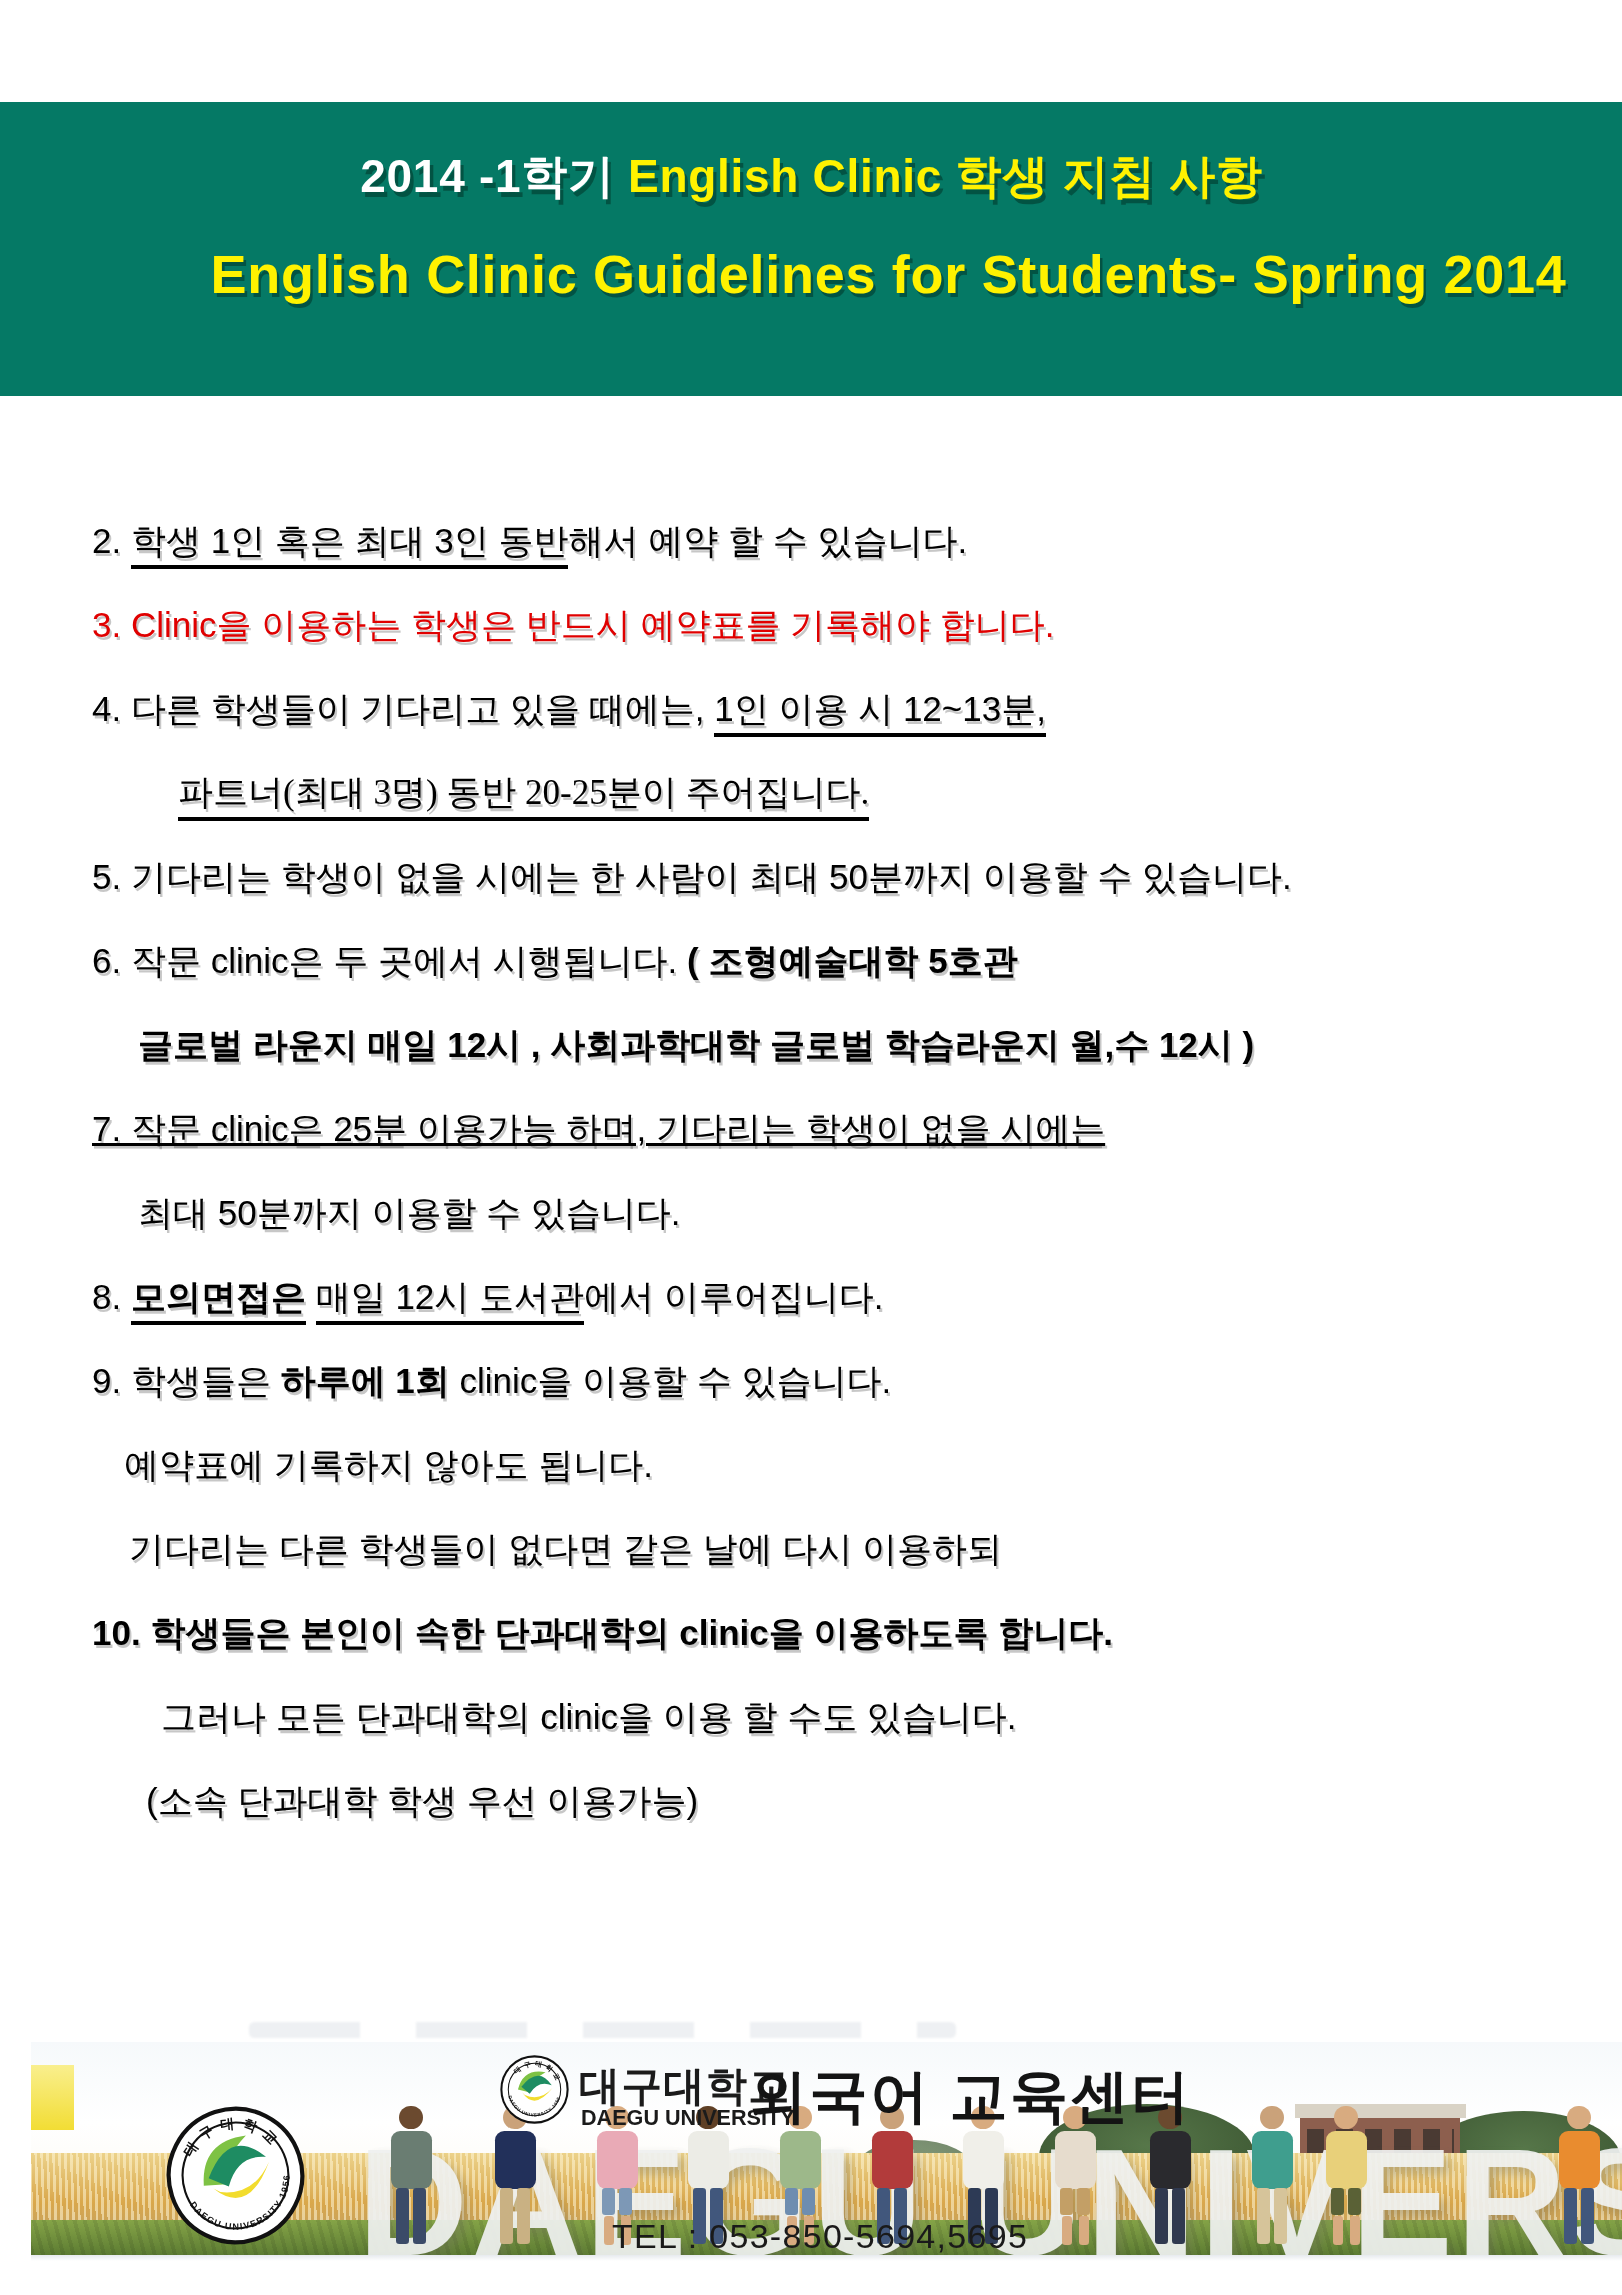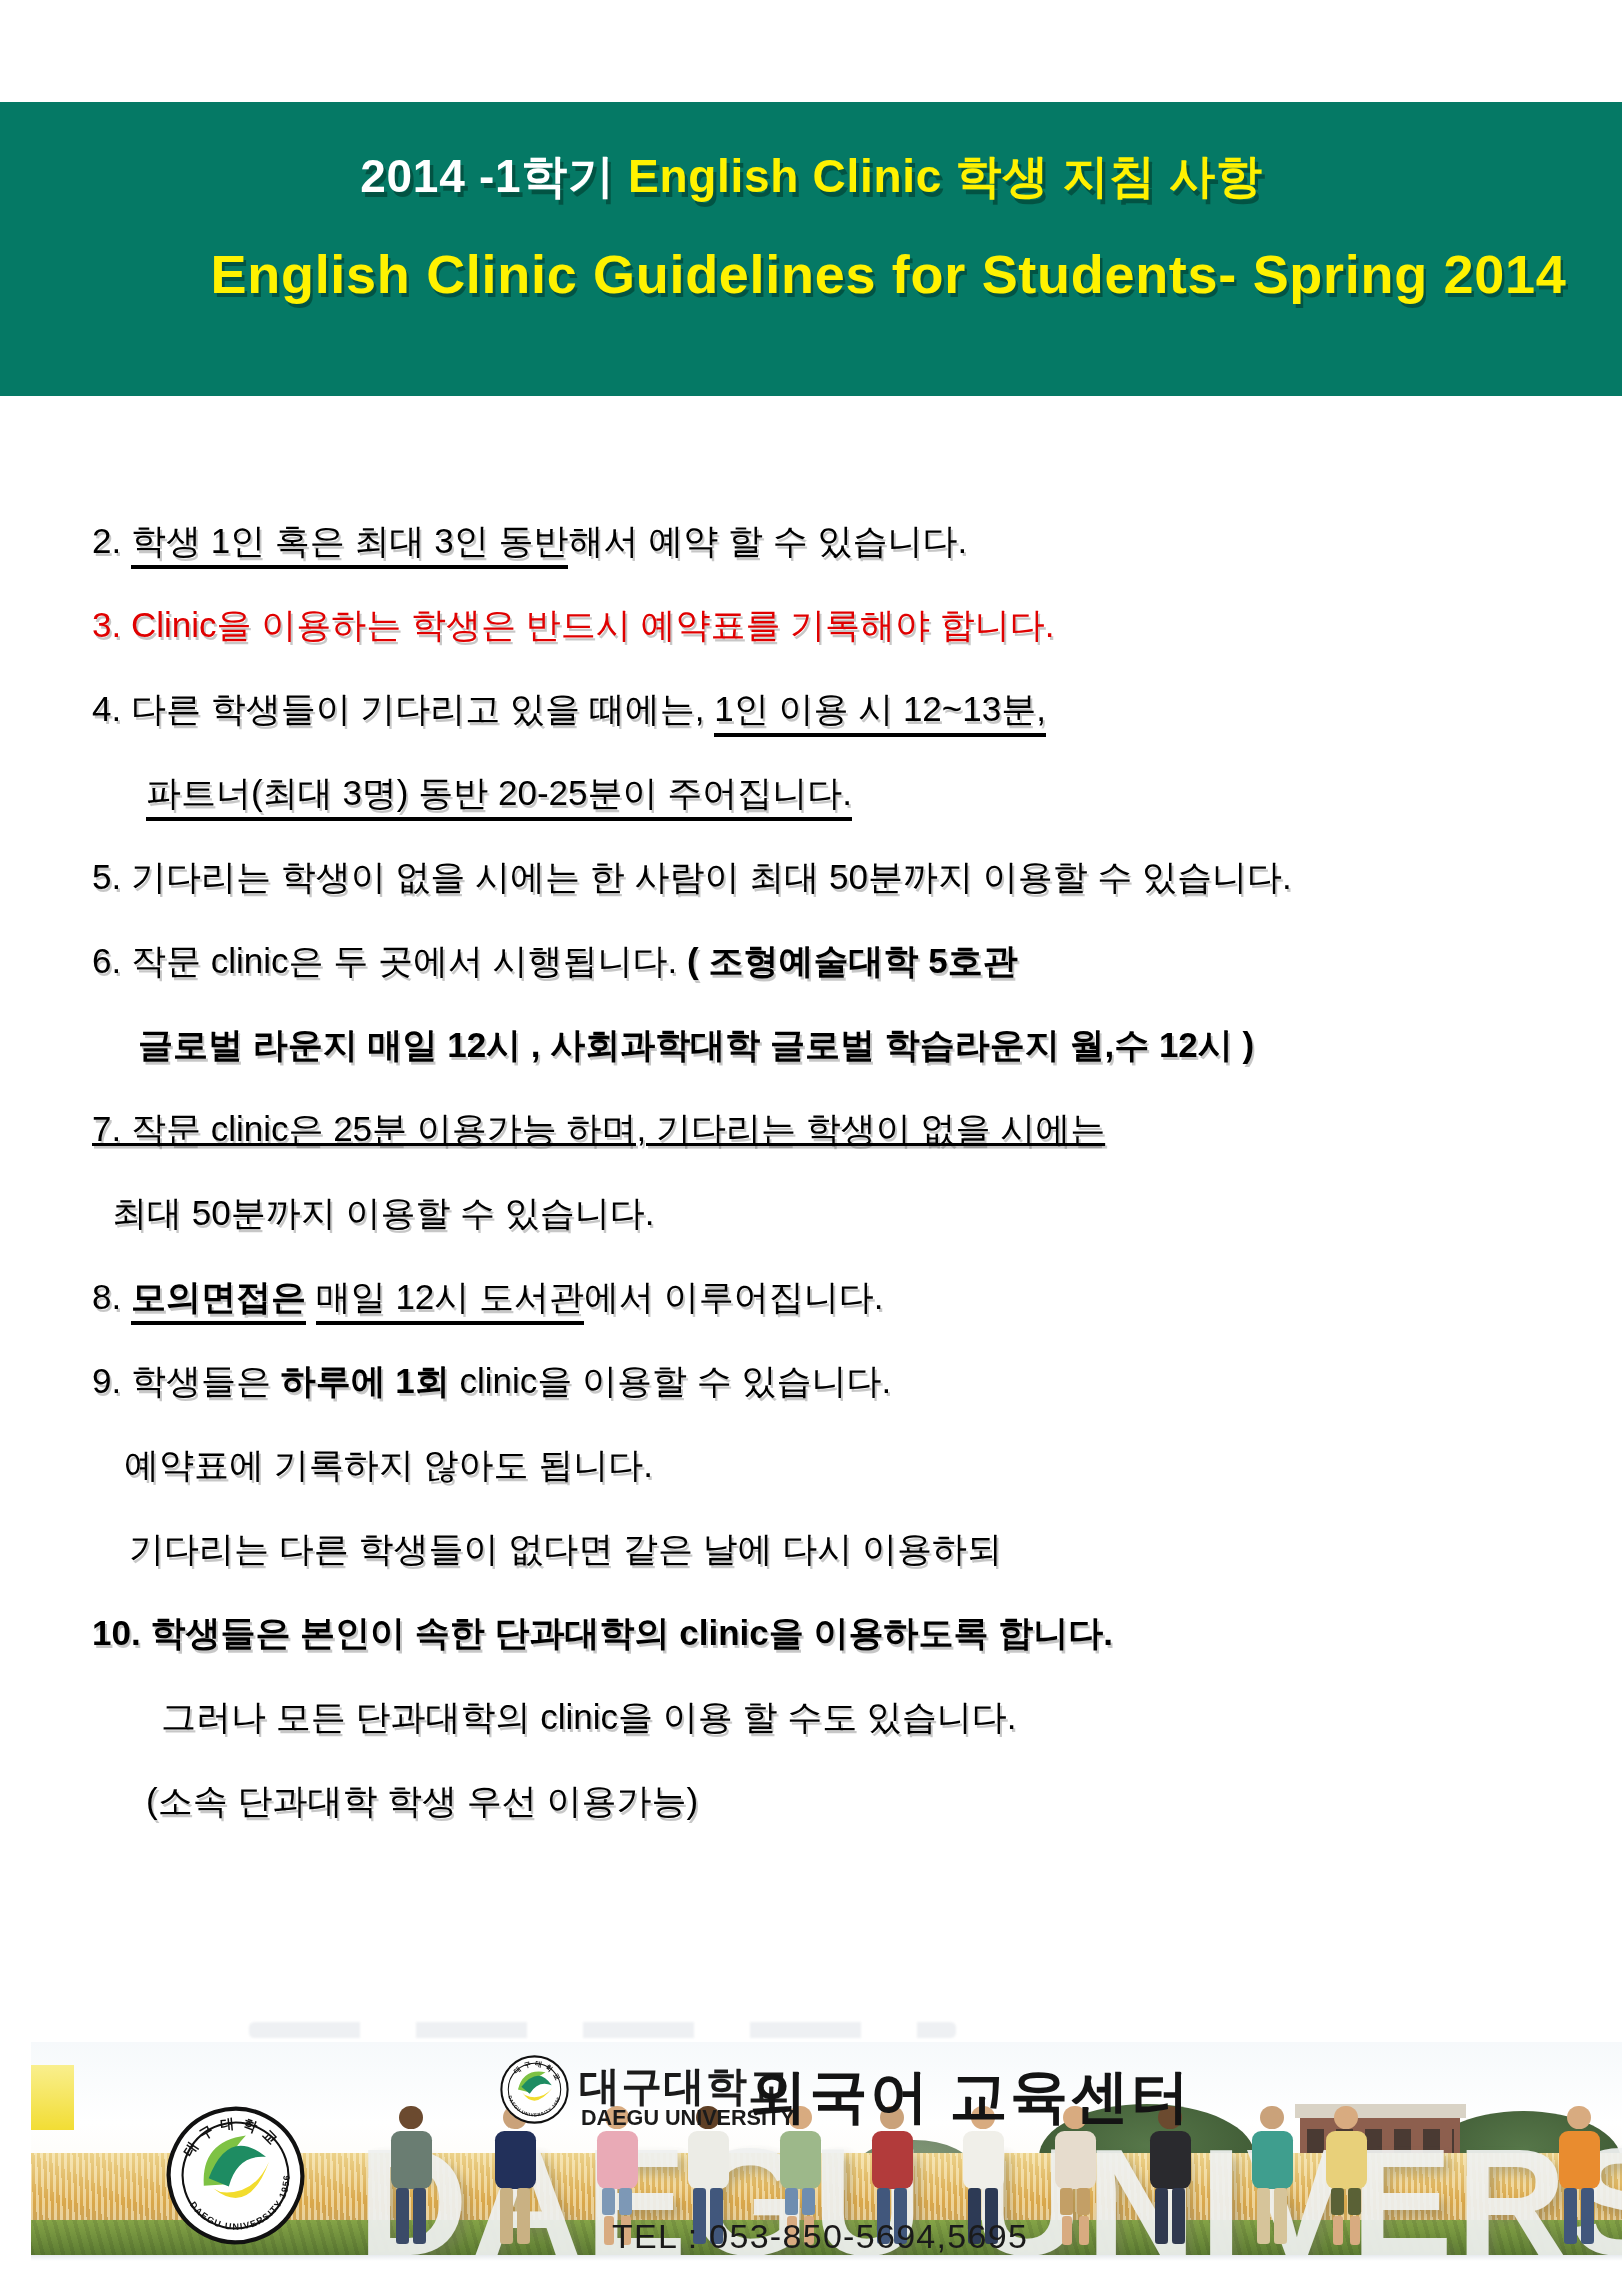--- a/index.html
+++ b/index.html
@@ -84,26 +84,26 @@
 
   <div class="banner">
     <div class="t1"><span class="w">2014 -1학기 </span><span class="y">English Clinic 학생 지침 사항</span></div>
     <div class="t2">English Clinic Guidelines for Students- Spring 2014</div>
   </div>
 
   <div id="guidelines">
       <div class="g-line" style="margin-left: 0px;"><span>2. </span><span class="u">학생 1인 혹은 최대 3인 동반</span><span>해서 예약 할 수 있습니다.</span></div>
       <div class="g-line" style="margin-left: 0px; color: rgb(224, 0, 0);"><span>3. Clinic을 이용하는 학생은 반드시 예약표를 기록해야 합니다.</span></div>
       <div class="g-line" style="margin-left: 0px;"><span>4. 다른 학생들이 기다리고 있을 때에는, </span><span class="u">1인 이용 시 12~13분,</span></div>
-      <div class="g-line" style="margin-left: 54px;"><span class="u">파트너(최대 3명) 동반 20-25분이 주어집니다.</span></div>
+      <div class="g-line" style="margin-left: 86px; font-family: Liberation Serif, serif;"><span class="u">파트너(최대 3명) 동반 20-25분이 주어집니다.</span></div>
       <div class="g-line" style="margin-left: 0px;"><span>5. 기다리는 학생이 없을 시에는 한 사람이 최대 50분까지 이용할 수 있습니다.</span></div>
       <div class="g-line" style="margin-left: 0px;"><span>6. 작문 clinic은 두 곳에서 시행됩니다.  </span><span class="b">( 조형예술대학 5호관</span></div>
       <div class="g-line" style="margin-left: 46px;"><span class="b">글로벌 라운지 매일 12시 , 사회과학대학 글로벌 학습라운지 월,수 12시 )</span></div>
       <div class="g-line" style="margin-left: 0px; text-decoration: underline;"><span>7. 작문 clinic은 25분 이용가능 하며, 기다리는 학생이 없을 시에는</span></div>
-      <div class="g-line" style="margin-left: 20px;"><span>최대 50분까지 이용할 수 있습니다.</span></div>
+      <div class="g-line" style="margin-left: 46px;"><span>최대 50분까지 이용할 수 있습니다.</span></div>
       <div class="g-line" style="margin-left: 0px;"><span>8. </span><span class="b u">모의면접은</span><span> </span><span class="u">매일 12시 도서관</span><span>에서 이루어집니다.</span></div>
       <div class="g-line" style="margin-left: 0px;"><span>9. 학생들은 </span><span class="b">하루에 1회</span><span> clinic을 이용할 수 있습니다.</span></div>
       <div class="g-line" style="margin-left: 32px;"><span>예약표에 기록하지 않아도 됩니다.</span></div>
       <div class="g-line" style="margin-left: 37px;"><span>기다리는 다른 학생들이 없다면 같은 날에 다시 이용하되</span></div>
       <div class="g-line" style="margin-left: 0px;"><span class="b">10. 학생들은 본인이 속한 단과대학의 clinic을 이용하도록 합니다.</span></div>
       <div class="g-line" style="margin-left: 69px;"><span>그러나 모든 단과대학의 clinic을 이용 할 수도 있습니다.</span></div>
       <div class="g-line" style="margin-left: 54px;"><span>(소속 단과대학 학생 우선 이용가능)</span></div>
     </div>
 
   <div class="ghost"></div>

